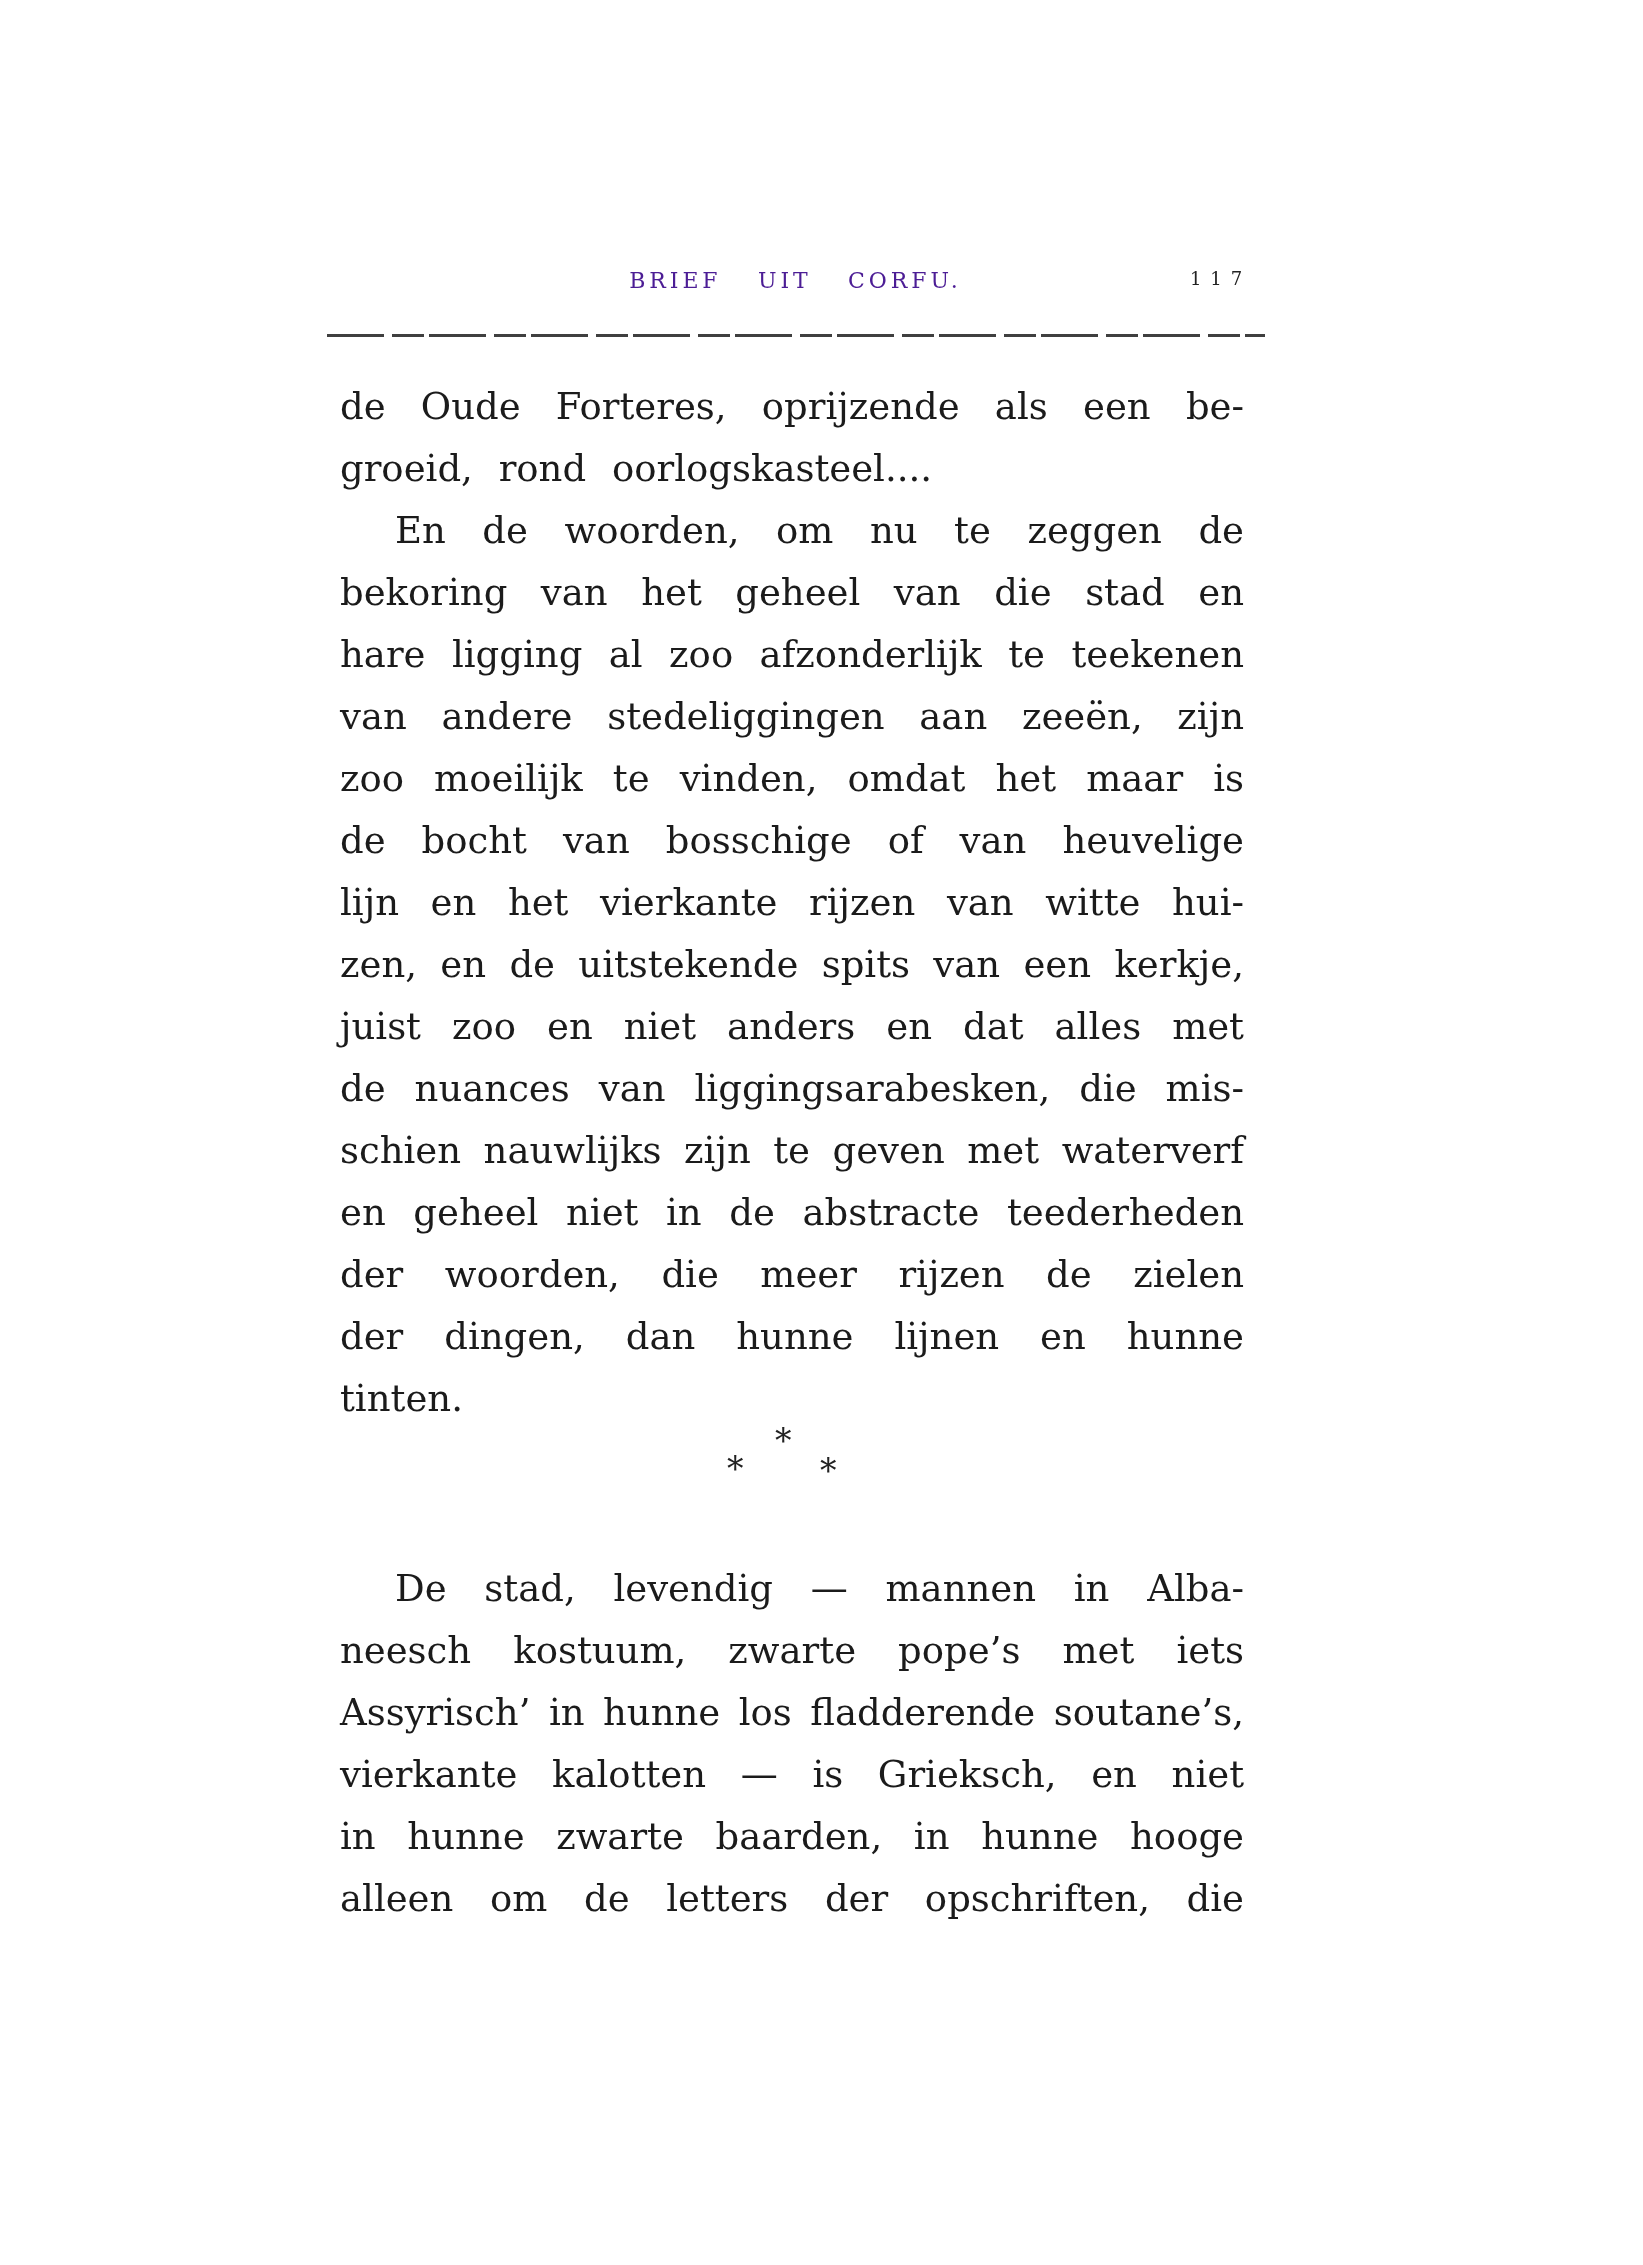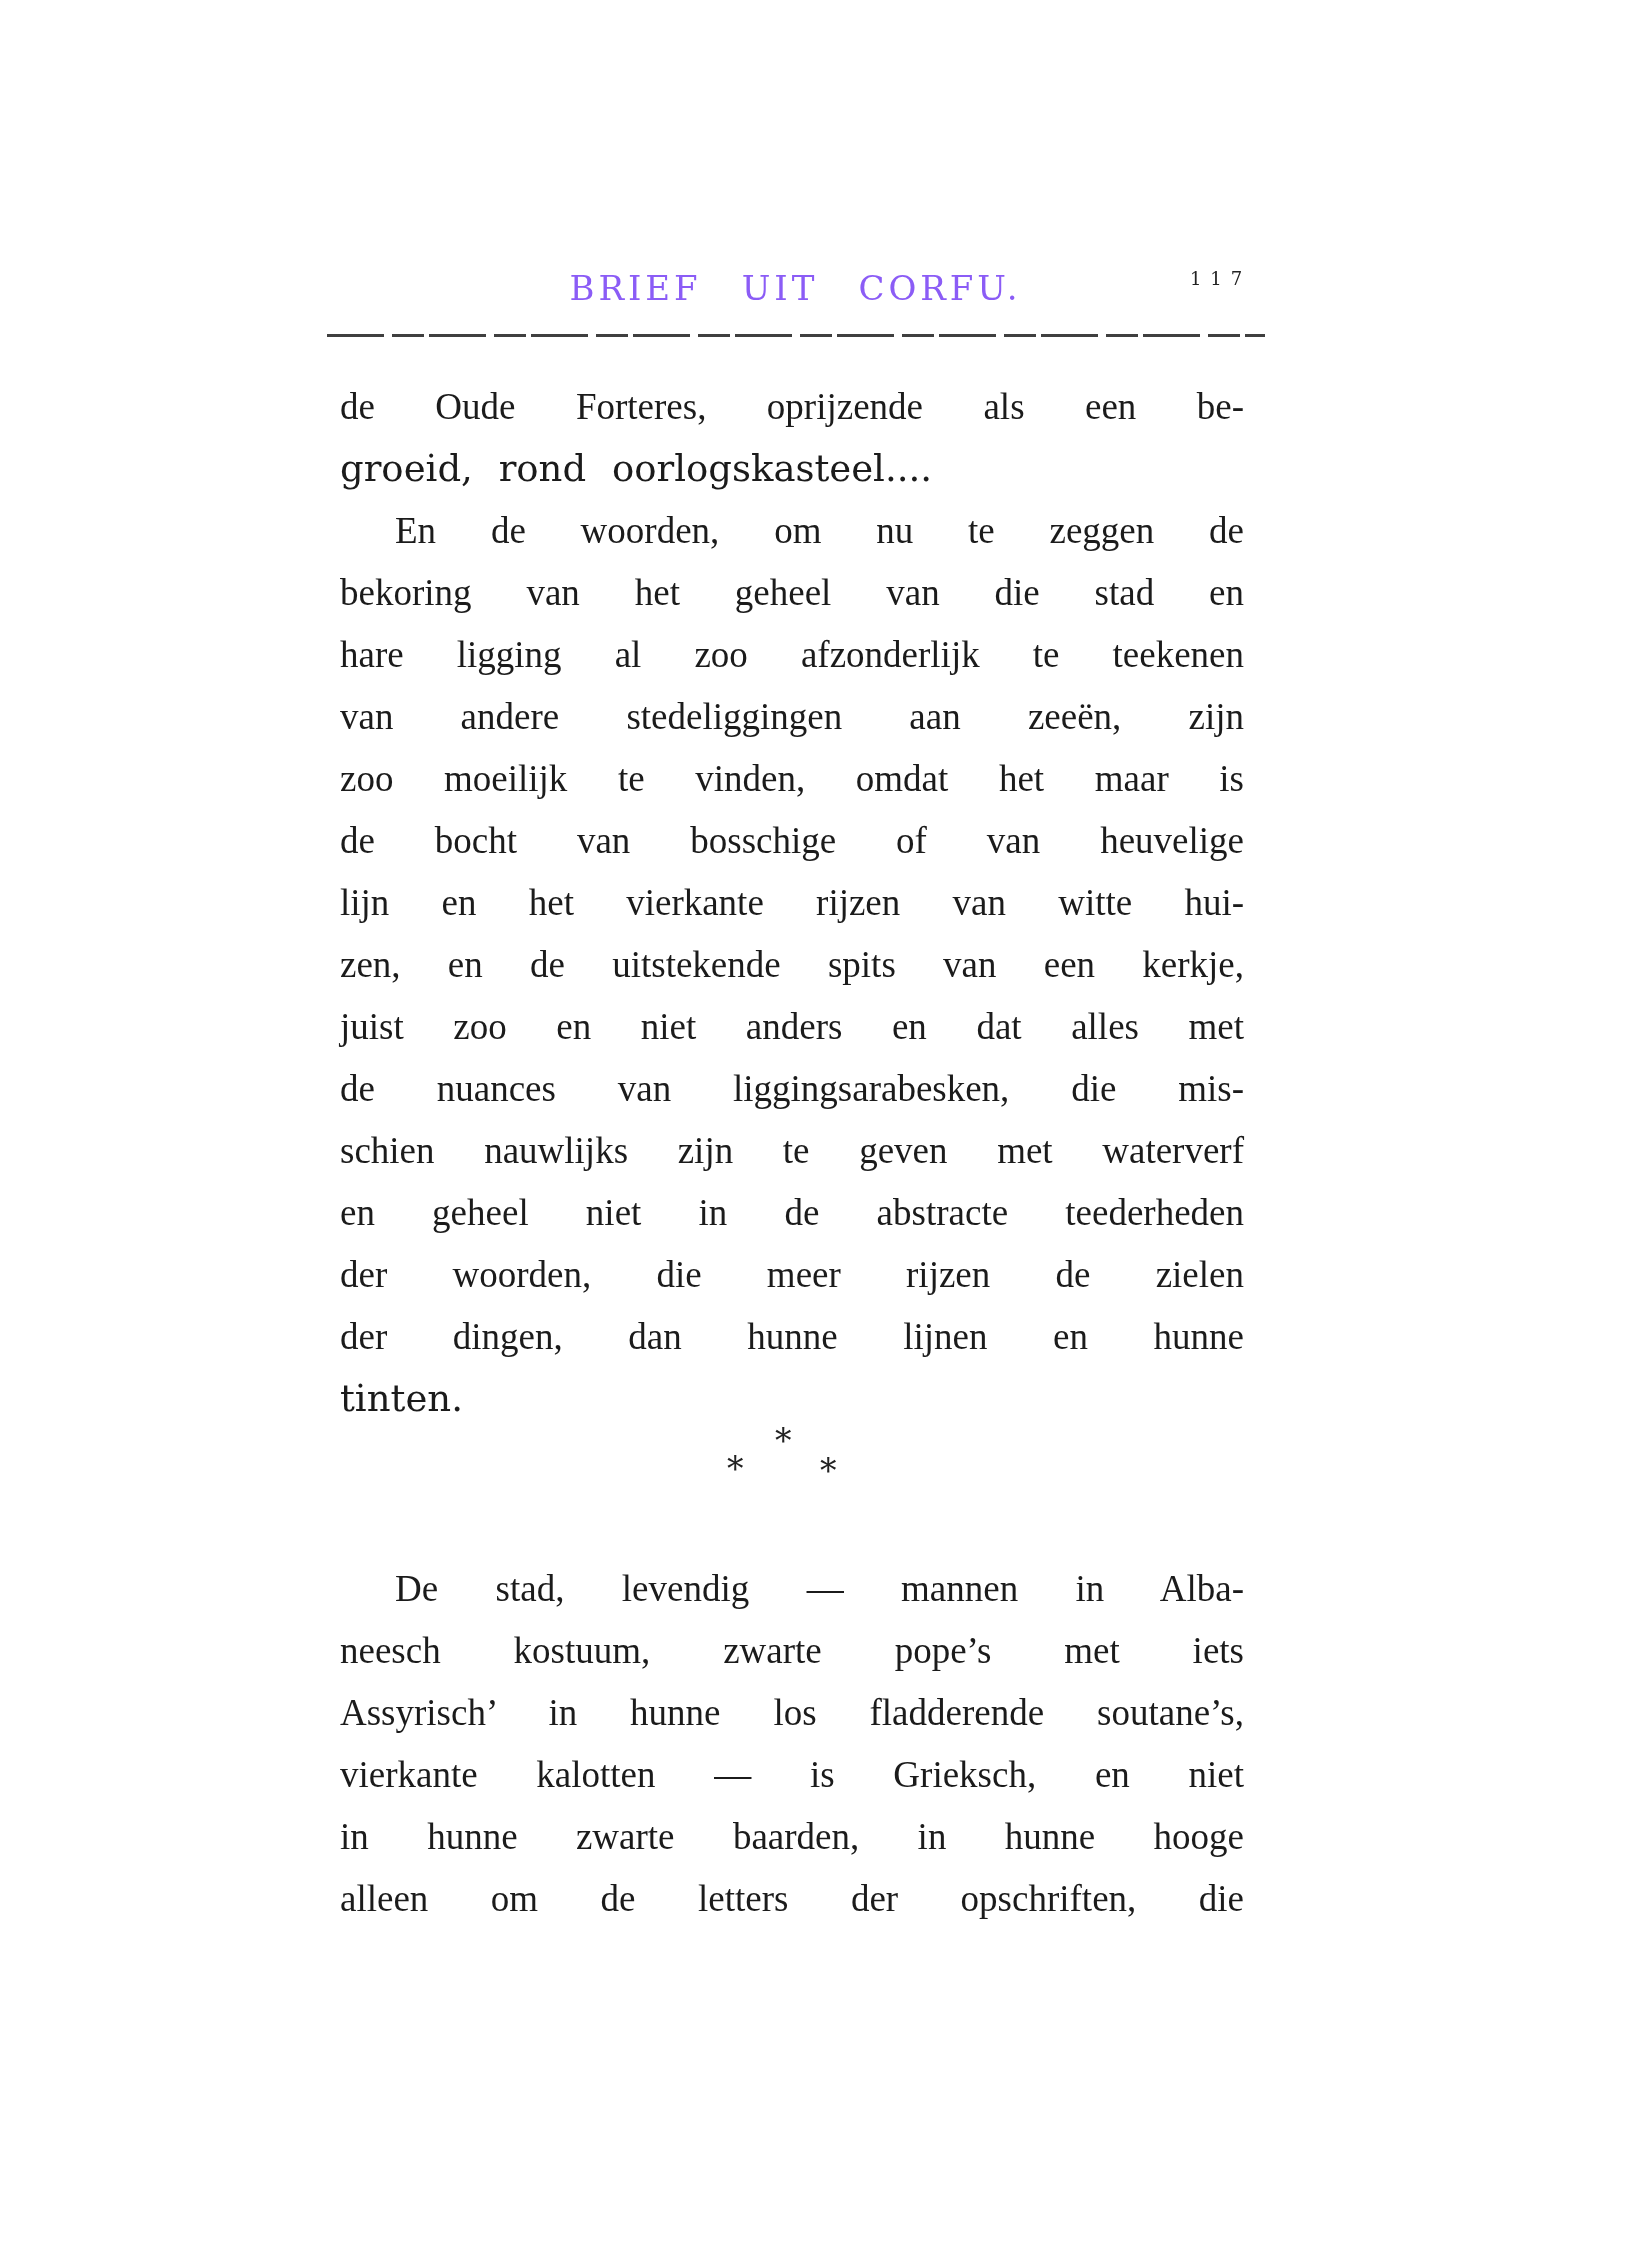--- a/index.html
+++ b/index.html
@@ -23,24 +23,24 @@
     top: 268px;
     left: 340px;
     width: 911px;
     height: 35px;
   }
   .header-title {
     position: absolute;
     left: 0;
     right: 0;
     text-align: center;
-    font-size: 34px;
+    font-size: 22px;
     letter-spacing: 3.9px;
     word-spacing: 25.6px;
-    color: #8b5cf6;
+    color: #4c1d95;
     white-space: nowrap;
   }
   .header-pagenum {
     position: absolute;
     right: 0;
     top: 0;
     font-size: 18px;
     letter-spacing: 8.9px;
     color: #222222;
     white-space: nowrap;
@@ -74,21 +74,20 @@
   .para2 { top: 1558px; }
 
   .line {
     height: 62px;
     white-space: nowrap;
   }
   .line.j {
     text-align: justify;
     text-align-last: justify;
     white-space: normal;
-    font-family: Liberation Serif, serif;
   }
   .line.indent { text-indent: 55px; }
   .line.nj { word-spacing: 0.38em; }
 
   
   .separator {
     position: absolute;
     top: 1419px;
     left: 690px;
     width: 197px;

